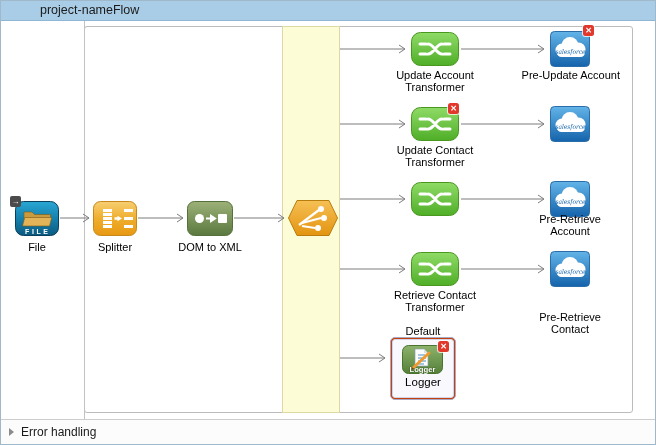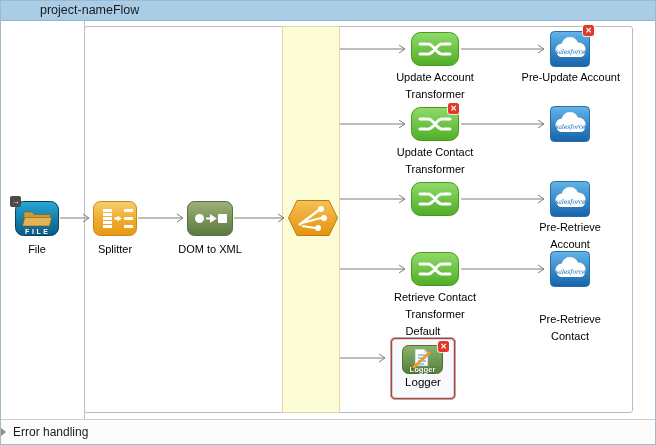--- a/index.html
+++ b/index.html
@@ -7,28 +7,28 @@
   .app{position:relative;width:656px;height:445px;box-sizing:border-box;border:1px solid #9fb9cb;background:#fff;overflow:hidden;}
   .titlebar{position:absolute;left:0;right:0;top:0;height:19px;background:#a9cde6;border-bottom:1px solid #8fb6d2;padding-left:32px;}
   .titlebar span{display:block;padding-left:7px;font-size:12.5px;line-height:19px;color:#1a1a1a;}
   .canvas{position:absolute;left:0;right:0;top:20px;bottom:26px;background:#fff;}
   .proc{position:absolute;left:83px;top:5px;width:549px;height:387px;border:1px solid #bcbcbc;border-radius:3px;box-sizing:border-box;}
   .divider{position:absolute;left:83px;top:0px;width:1px;height:399px;background:#c2c2c2;}
   .band{position:absolute;left:281px;top:5px;width:58px;height:387px;background:#fcfcd7;border:1px solid #ddd9a3;box-sizing:border-box;}
   .arrows{position:absolute;left:0;top:0;}
   .node{position:absolute;}
   .ic{display:block;}
-  .nlabel{position:absolute;font-size:11px;line-height:17px;text-align:center;color:#000;}
+  .nlabel{position:absolute;font-size:11px;line-height:12px;text-align:center;color:#000;}
   .err{position:absolute;width:11px;height:11px;background:#e2382b;border-radius:2.5px;color:#fff;font-size:8px;line-height:11px;text-align:center;font-weight:bold;box-shadow:0 0 0 1px rgba(255,255,255,.75);}
   .srcbadge{position:absolute;left:-5px;top:-5px;width:11px;height:11px;background:#4b4b4b;border-radius:2px;color:#fff;font-size:8px;line-height:11px;text-align:center;}
   .defbox{position:absolute;left:389px;top:316px;width:66px;height:63px;background:#c2410c;border:1px solid #a9a9c4;border-radius:5px;box-sizing:border-box;}
   .definner{position:absolute;left:1px;top:1px;right:1px;bottom:1px;background:#f8f8fd;border:1px solid #d4d4e8;border-radius:3px;}
   .deflegend{position:absolute;top:-13px;left:50%;transform:translateX(-50%);background:#fff;padding:0 2px;font-size:11px;white-space:nowrap;color:#000;}
   .deflabel{position:absolute;left:0;right:0;top:38px;text-align:center;font-size:11.5px;color:#000;}
-  .footer{position:absolute;left:0;right:0;bottom:0;height:25px;border-top:1px solid #cdcdcd;background:#fcfcfc;display:flex;align-items:center;padding-left:0;box-sizing:border-box;}
+  .footer{position:absolute;left:0;right:0;bottom:0;height:25px;border-top:1px solid #cdcdcd;background:#fcfcfc;display:flex;align-items:center;padding-left:8px;box-sizing:border-box;}
   .tri{width:0;height:0;border-left:5px solid #8c8c8c;border-top:4px solid transparent;border-bottom:4px solid transparent;margin-right:7px;}
   .footer span.flabel{font-size:12px;color:#1a1a1a;}
 </style>
 </head>
 <body>
 
 <svg width="0" height="0" style="position:absolute">
   <defs>
     <linearGradient id="gFile" x1="0" y1="0" x2="0" y2="1">
       <stop offset="0" stop-color="#2aa7d4"></stop>
@@ -208,21 +208,21 @@
         <g fill="#fff">
             <circle cx="12" cy="19" r="6.5"></circle>
             <circle cx="20" cy="14.5" r="8.5"></circle>
             <circle cx="28.5" cy="18.5" r="7"></circle>
             <rect x="7" y="17" width="28" height="9" rx="4.5"></rect>
           </g>
         <text x="20.5" y="22.5" text-anchor="middle" font-size="6.5" font-style="italic" font-family="DejaVu Serif, serif" fill="#1565ad" textLength="30" lengthAdjust="spacingAndGlyphs">salesforce</text>
       </svg>
 
     </div>
-    <div class="nlabel" style="left:519px;top:198px;width:100px;">Pre-Retrieve Account</div>
+    <div class="nlabel" style="left:519px;top:192px;width:100px;">Pre-Retrieve Account</div>
 
     <div class="node" style="left:410px;top:231px;">
       <svg class="ic" width="48" height="34" viewBox="0 0 48 34">
         <rect x="0.5" y="0.5" width="47" height="33" rx="9" fill="url(#gGreen)" stroke="#49971f"></rect>
         <path d="M9 12h6 M9 22h6 M33 12h6 M33 22h6 M17 12c6 0 8 10 14 10 M17 22c6 0 8-10 14-10" stroke="#fff" stroke-width="3" stroke-linecap="round" fill="none"></path>
       </svg>
 
     </div>
     <div class="nlabel" style="left:379px;top:268px;width:110px;">Retrieve Contact Transformer</div>
 

